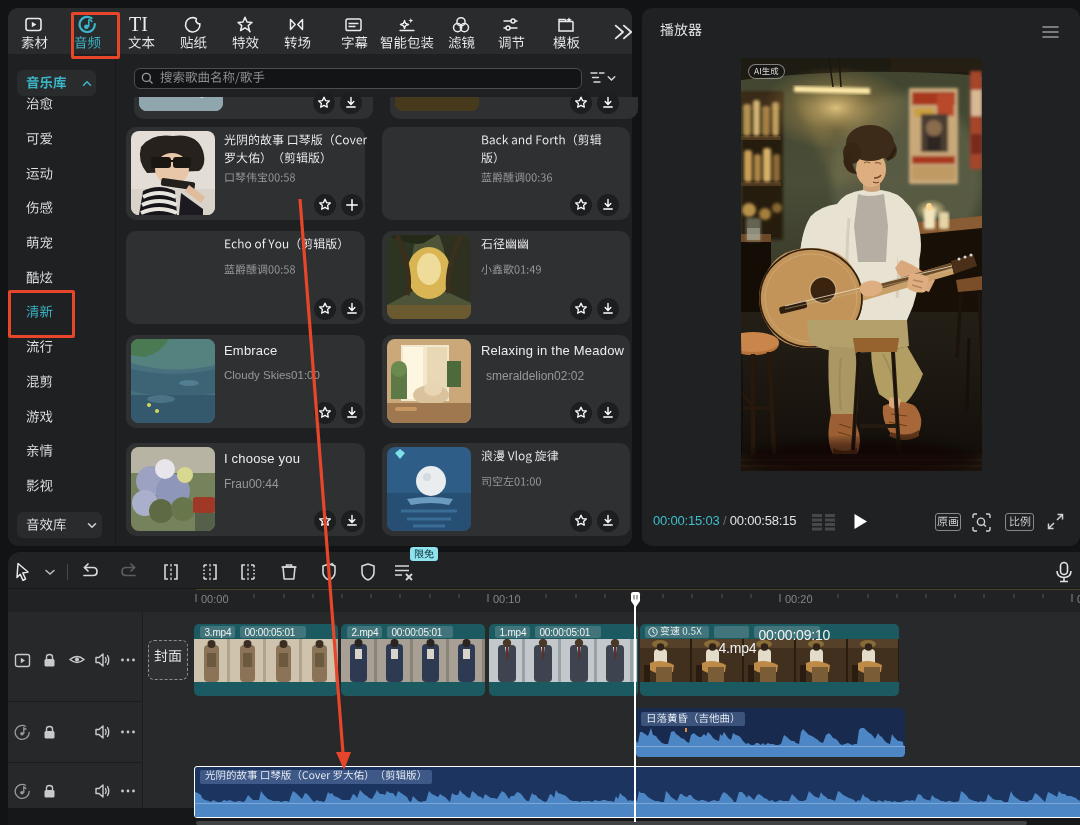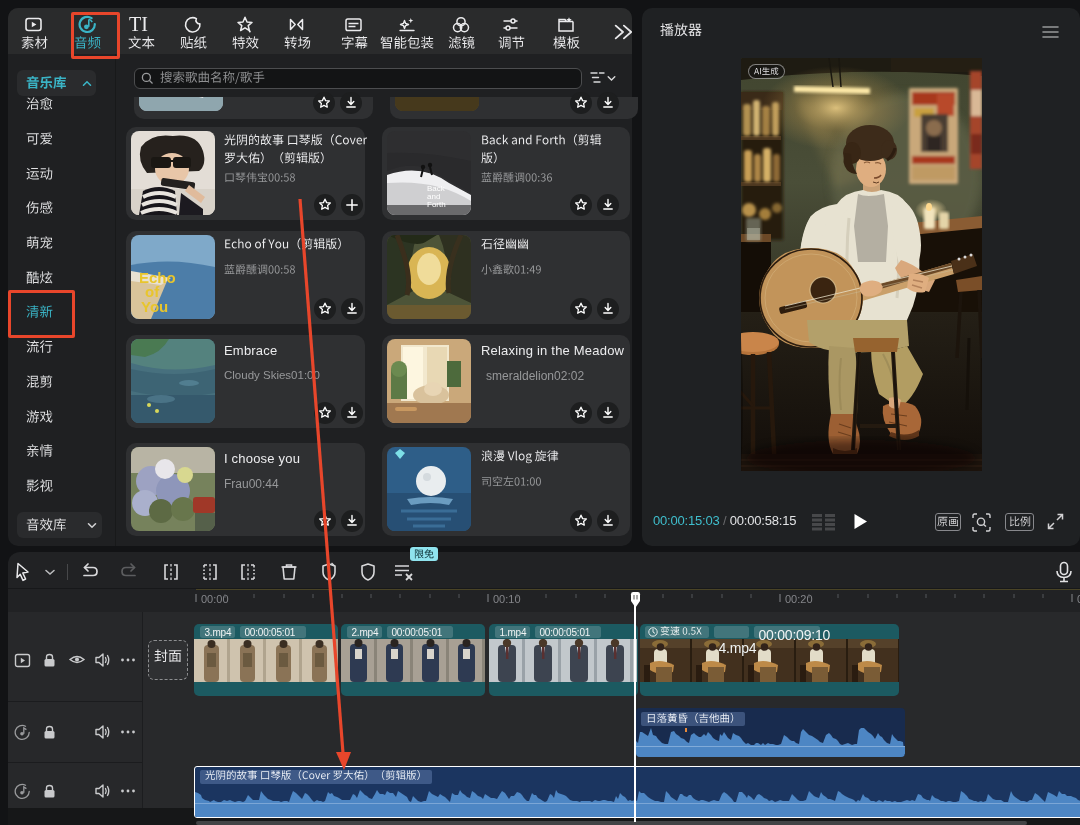--- a/index.html
+++ b/index.html
@@ -377,35 +377,20 @@
     </div>
 <svg class="abs" style="left:306px;top:186px" width="22" height="22" viewBox="0 0 22 22">
       <circle cx="11" cy="11" r="11" fill="#1d1e1f"></circle>
       <path d="M11 5.2 L12.6 8.6 L16.3 9 L13.6 11.5 L14.3 15.2 L11 13.4 L7.7 15.2 L8.4 11.5 L5.7 9 L9.4 8.6 Z" fill="none" stroke="#fff" stroke-width="1.3" stroke-linejoin="round"></path>
     </svg>
 <svg class="abs" style="left:333px;top:186px" width="22" height="22" viewBox="0 0 22 22">
       <circle cx="11" cy="11" r="11" fill="#1d1e1f"></circle>
       <path d="M11 5.8 V16.2 M5.8 11 H16.2" stroke="#fff" stroke-width="1.5" stroke-linecap="round"></path>
     </svg>
 <div class="abs" style="left:374px;top:119px;width:248px;height:93px;background:#2f3032;border-radius:10px"></div>
-<div class="abs" style="left:379px;top:123px;width:84px;height:84px;border-radius:8px;overflow:hidden">
-      <svg width="84" height="84" viewBox="0 0 84 84">
-        <rect width="84" height="84" fill="#2e2e30"></rect>
-        <path d="M0 40 Q30 28 52 44 L84 62 L84 30 Q40 20 0 22 Z" fill="#2a2a2c"></path>
-        <path d="M0 46 Q34 32 60 52 L84 66 L84 84 L0 84 Z" fill="#cfcfd1"></path>
-        <path d="M0 44 Q34 32 62 52 L84 64 L84 70 Q50 48 0 52 Z" fill="#efeff1"></path>
-        <rect x="0" y="74" width="84" height="10" fill="#6a6a6c"></rect>
-        <circle cx="36" cy="36" r="2.2" fill="#111"></circle>
-        <circle cx="43" cy="34" r="2.2" fill="#111"></circle>
-        <path d="M36 38 l-2 8 M43 36 l2 8" stroke="#111" stroke-width="2"></path>
-        <text x="40" y="60" font-size="8" fill="#fff" font-family="Liberation Sans">Back</text>
-        <text x="40" y="68" font-size="8" fill="#fff" font-family="Liberation Sans">and</text>
-        <text x="40" y="76" font-size="8" fill="#fff" font-family="Liberation Sans">Forth</text>
-      </svg>
-    </div>
 <div style="position:absolute;left:473px;top:126px;">
       <svg width="121" height="16" viewBox="0 0 121 16" fill="#ececee">
         <use href="#g55" transform="translate(0.0,10.3) scale(0.01200,-0.01200)"></use>
         <use href="#g56" transform="translate(7.9,10.3) scale(0.01200,-0.01200)"></use>
         <use href="#g57" transform="translate(14.6,10.3) scale(0.01200,-0.01200)"></use>
         <use href="#g58" transform="translate(20.8,10.3) scale(0.01200,-0.01200)"></use>
         <use href="#g56" transform="translate(30.1,10.3) scale(0.01200,-0.01200)"></use>
         <use href="#g59" transform="translate(36.8,10.3) scale(0.01200,-0.01200)"></use>
         <use href="#g5a" transform="translate(44.1,10.3) scale(0.01200,-0.01200)"></use>
         <use href="#g5b" transform="translate(54.3,10.3) scale(0.01200,-0.01200)"></use>
@@ -439,31 +424,20 @@
     </div>
 <svg class="abs" style="left:562px;top:186px" width="22" height="22" viewBox="0 0 22 22">
       <circle cx="11" cy="11" r="11" fill="#1d1e1f"></circle>
       <path d="M11 5.2 L12.6 8.6 L16.3 9 L13.6 11.5 L14.3 15.2 L11 13.4 L7.7 15.2 L8.4 11.5 L5.7 9 L9.4 8.6 Z" fill="none" stroke="#fff" stroke-width="1.3" stroke-linejoin="round"></path>
     </svg>
 <svg class="abs" style="left:589px;top:186px" width="22" height="22" viewBox="0 0 22 22">
       <circle cx="11" cy="11" r="11" fill="#1d1e1f"></circle>
       <path d="M11 5.5 V12 M8.2 9.6 L11 12.4 L13.8 9.6 M6.8 15 h8.4" fill="none" stroke="#fff" stroke-width="1.4" stroke-linecap="round" stroke-linejoin="round"></path>
     </svg>
 <div class="abs" style="left:118px;top:223px;width:239px;height:93px;background:#2f3032;border-radius:10px"></div>
-<div class="abs" style="left:123px;top:227px;width:84px;height:84px;border-radius:8px;overflow:hidden">
-      <svg width="84" height="84" viewBox="0 0 84 84">
-        <rect width="84" height="84" fill="#7fa9c9"></rect>
-        <path d="M0 30 Q40 22 84 32 L84 84 L0 84 Z" fill="#4c7da8"></path>
-        <path d="M0 40 L36 46 L20 84 L0 84 Z" fill="#d9c49a"></path>
-        <path d="M0 36 L40 43 L30 50 L0 46 Z" fill="#e8e2d2"></path>
-        <text x="8" y="48" font-size="15" font-weight="bold" fill="#e8c52c" font-family="Liberation Sans">Echo</text>
-        <text x="14" y="62" font-size="15" font-weight="bold" fill="#e8c52c" font-family="Liberation Sans">of</text>
-        <text x="10" y="77" font-size="15" font-weight="bold" fill="#e8c52c" font-family="Liberation Sans">You</text>
-      </svg>
-    </div>
 <div style="position:absolute;left:216px;top:230px;">
       <svg width="125" height="16" viewBox="0 0 125 16" fill="#ececee">
         <use href="#g63" transform="translate(0.0,10.3) scale(0.01200,-0.01200)"></use>
         <use href="#g57" transform="translate(7.1,10.3) scale(0.01200,-0.01200)"></use>
         <use href="#g5d" transform="translate(13.2,10.3) scale(0.01200,-0.01200)"></use>
         <use href="#g46" transform="translate(20.5,10.3) scale(0.01200,-0.01200)"></use>
         <use href="#g46" transform="translate(30.4,10.3) scale(0.01200,-0.01200)"></use>
         <use href="#g64" transform="translate(37.7,10.3) scale(0.01200,-0.01200)"></use>
         <use href="#g65" transform="translate(44.3,10.3) scale(0.01200,-0.01200)"></use>
         <use href="#g46" transform="translate(50.7,10.3) scale(0.01200,-0.01200)"></use>

